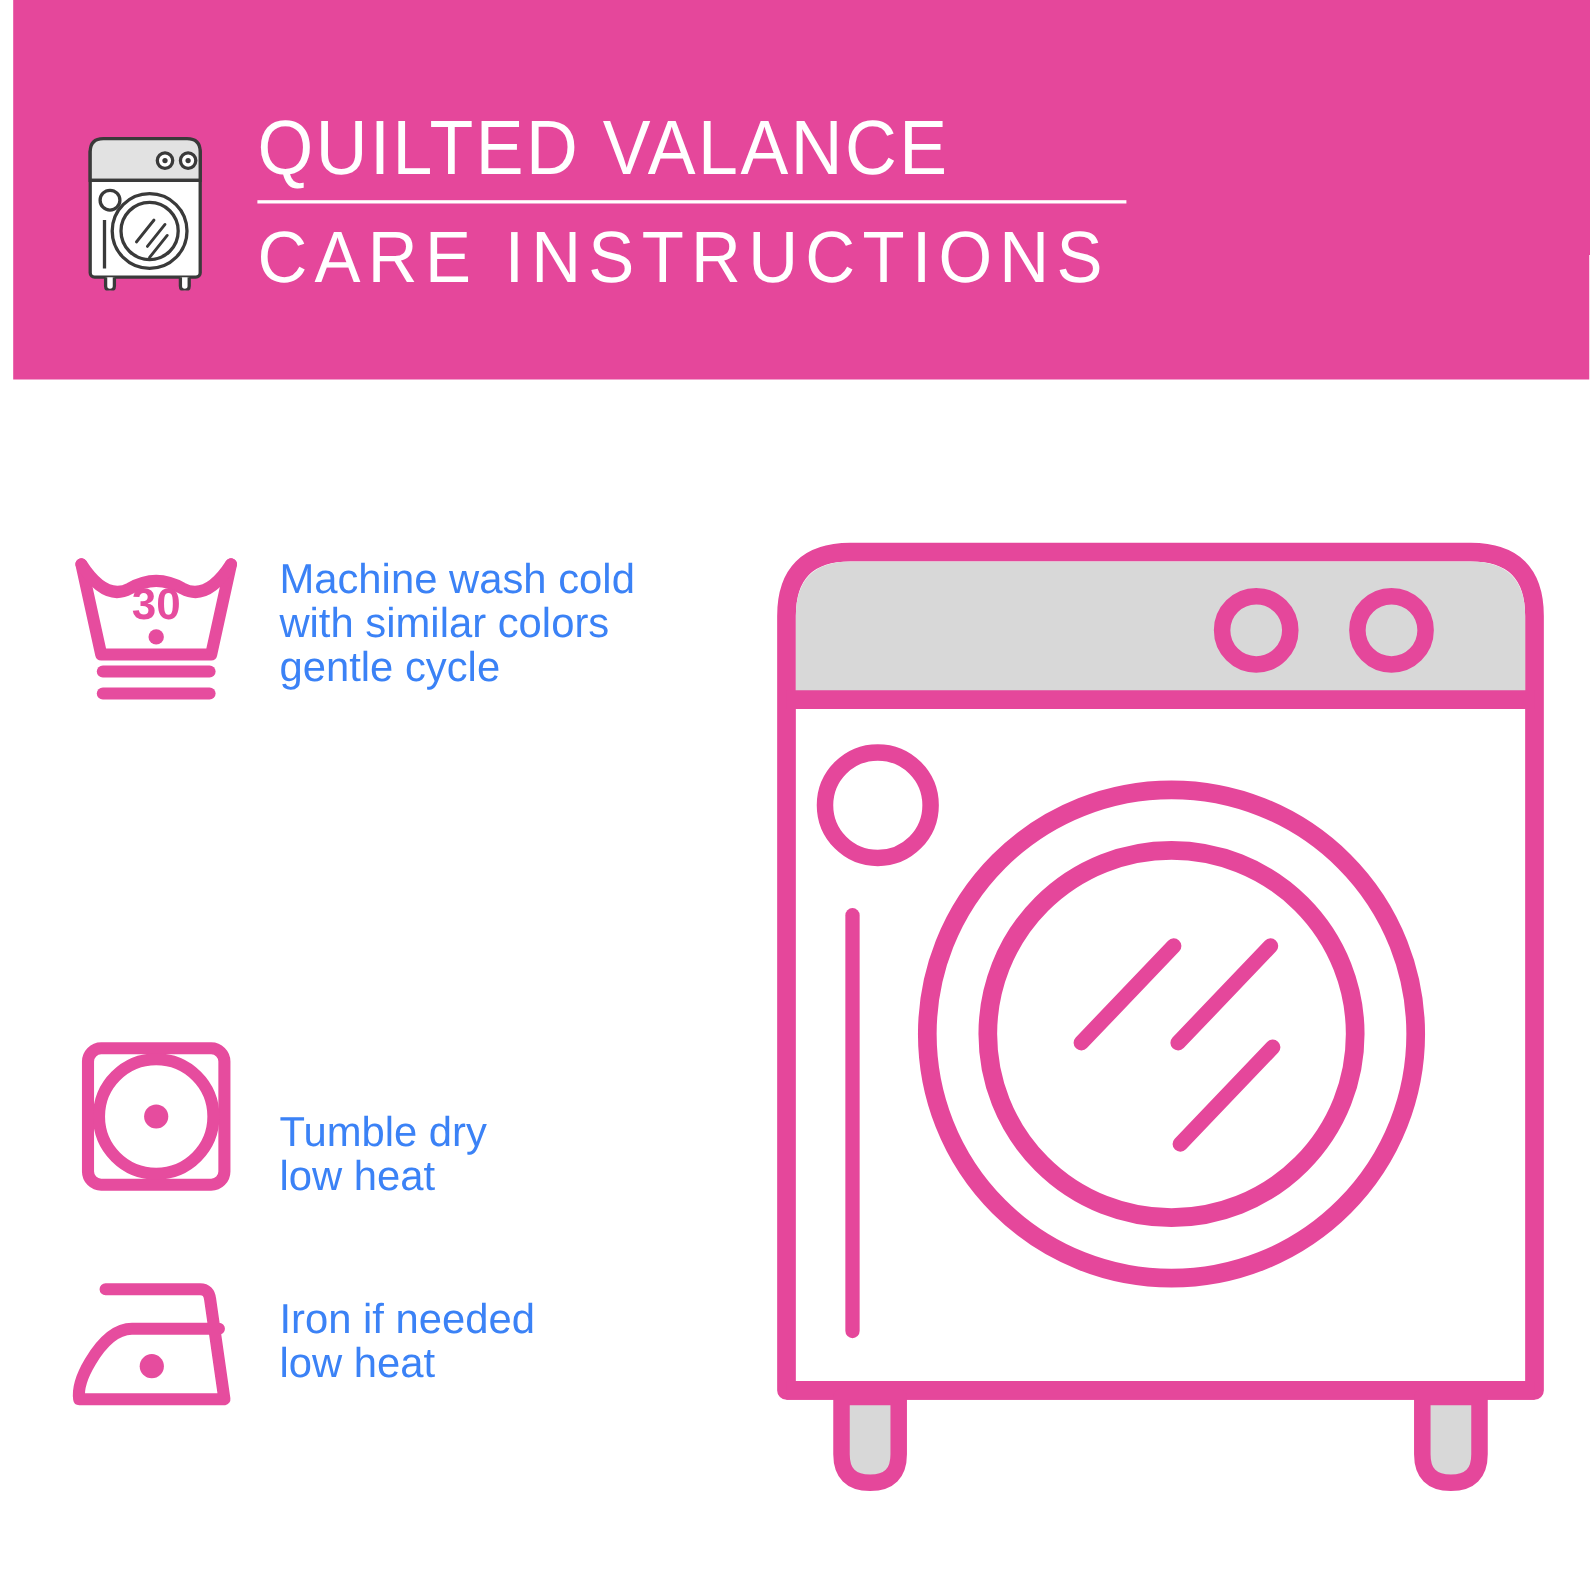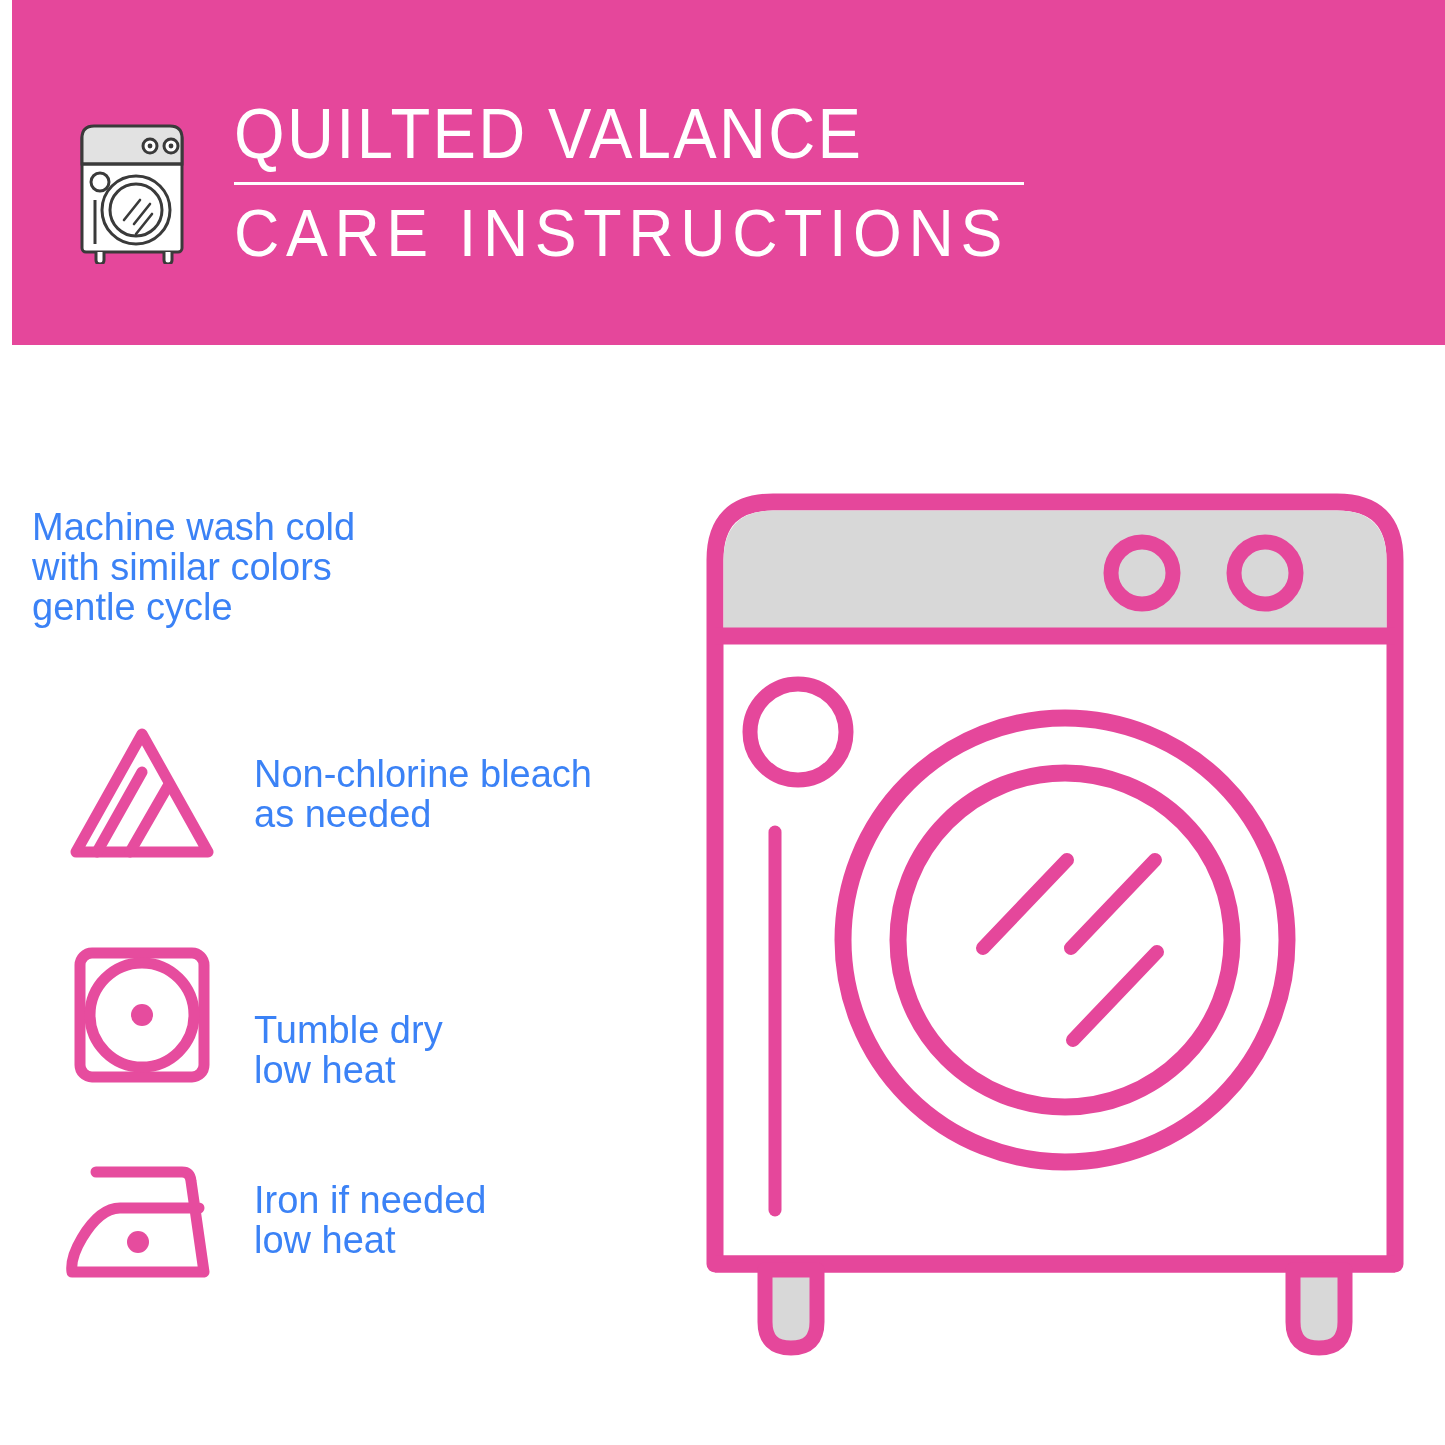--- a/index.html
+++ b/index.html
@@ -170,38 +170,37 @@
         <div class="title-divider"></div>
         <div class="title-sub">CARE INSTRUCTIONS</div>
       </div>
 
     </div>
   </div>
 
   <div class="care-list">
 
     <div class="care-row care-row-0">
+      <div class="care-symbol">
+        <svg viewBox="0 0 160 150" width="160" height="150" aria-hidden="true">
+          <g fill="none" stroke="#e64c9e" stroke-width="11" stroke-linecap="round" stroke-linejoin="round">
+            <path d="M12 18 L30 100 L130 100 L148 18"></path>
+            <path d="M12 18 q22 34 44 22 q24 -14 48 0 q22 12 44 -22"></path>
+          </g>
+          <text x="80" y="68" fill="#e64c9e" text-anchor="middle" font-family="Liberation Sans, sans-serif" font-size="40" font-weight="bold">30</text>
+          <circle cx="80" cy="84" r="7" fill="#e64c9e"></circle>
+          <rect x="26" y="110" width="108" height="11" rx="5.5" fill="#e64c9e"></rect>
+          <rect x="26" y="130" width="108" height="11" rx="5.5" fill="#e64c9e"></rect>
+        </svg>
+      </div>
       <div class="care-text">Machine wash cold
 with similar colors
 gentle cycle</div>
     </div>
 
-    <div class="care-row care-row-1">
-      <div class="care-symbol">
-        <svg viewBox="0 0 160 150" width="160" height="150" aria-hidden="true">
-          <g fill="none" stroke="#e64c9e" stroke-width="11" stroke-linecap="round" stroke-linejoin="round">
-            <path d="M80 14 L146 132 L14 132 Z"></path>
-            <line x1="80" y1="52" x2="35" y2="132"></line>
-            <line x1="106" y1="66" x2="68" y2="132"></line>
-          </g>
-        </svg>
-      </div>
-      <div class="care-text">Non-chlorine bleach
-as needed</div>
-    </div>
 
     <div class="care-row care-row-2">
       <div class="care-symbol">
         <svg viewBox="0 0 160 150" width="160" height="150" aria-hidden="true">
           <rect x="18" y="13" width="124" height="124" rx="12" ry="12" fill="none" stroke="#e64c9e" stroke-width="11"></rect>
           <circle cx="80" cy="75" r="52" fill="none" stroke="#e64c9e" stroke-width="11"></circle>
           <circle cx="80" cy="75" r="11" fill="#e64c9e"></circle>
         </svg>
       </div>
       <div class="care-text">Tumble dry

